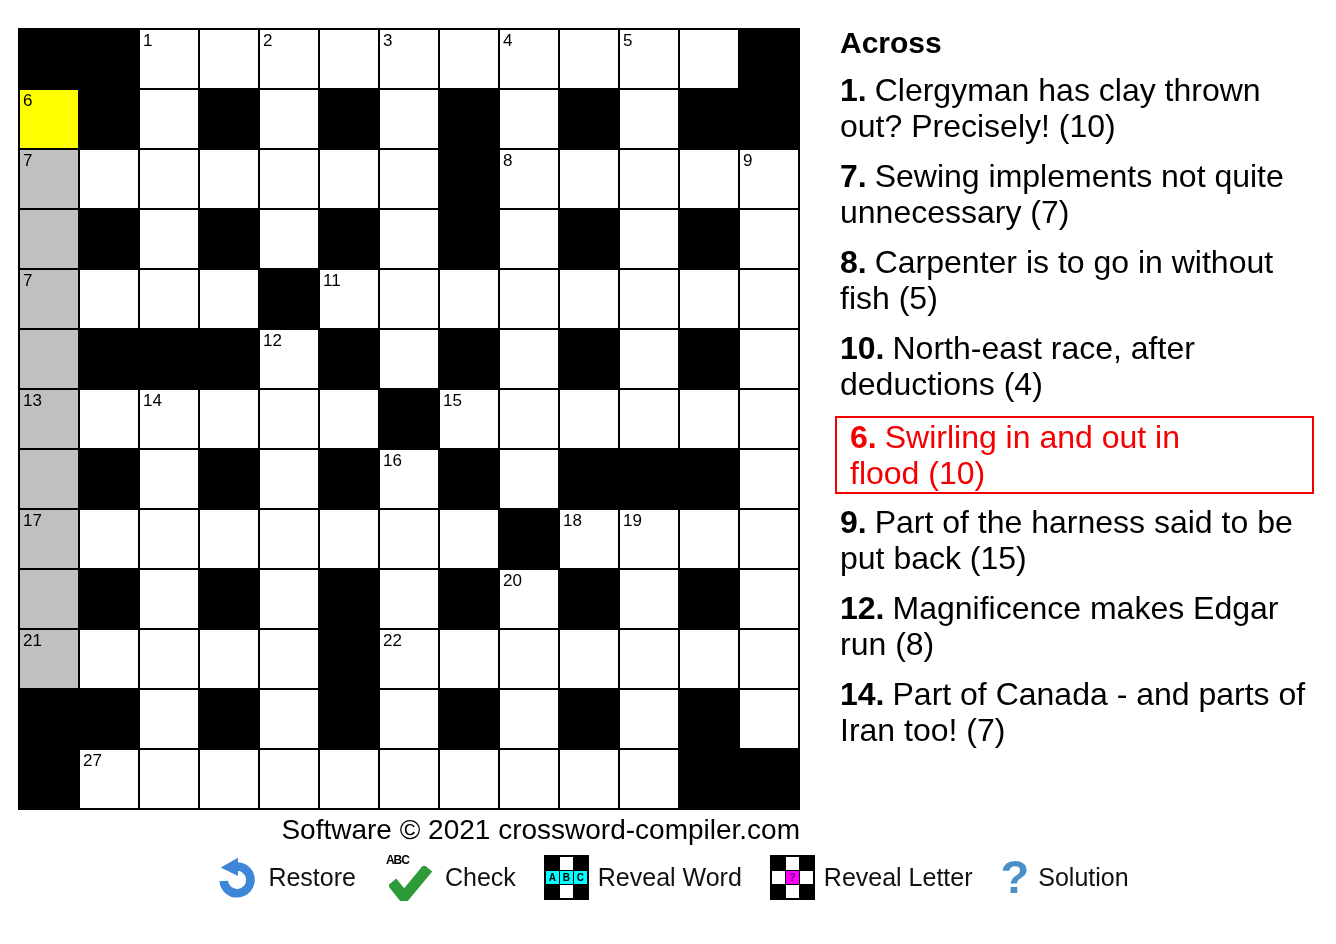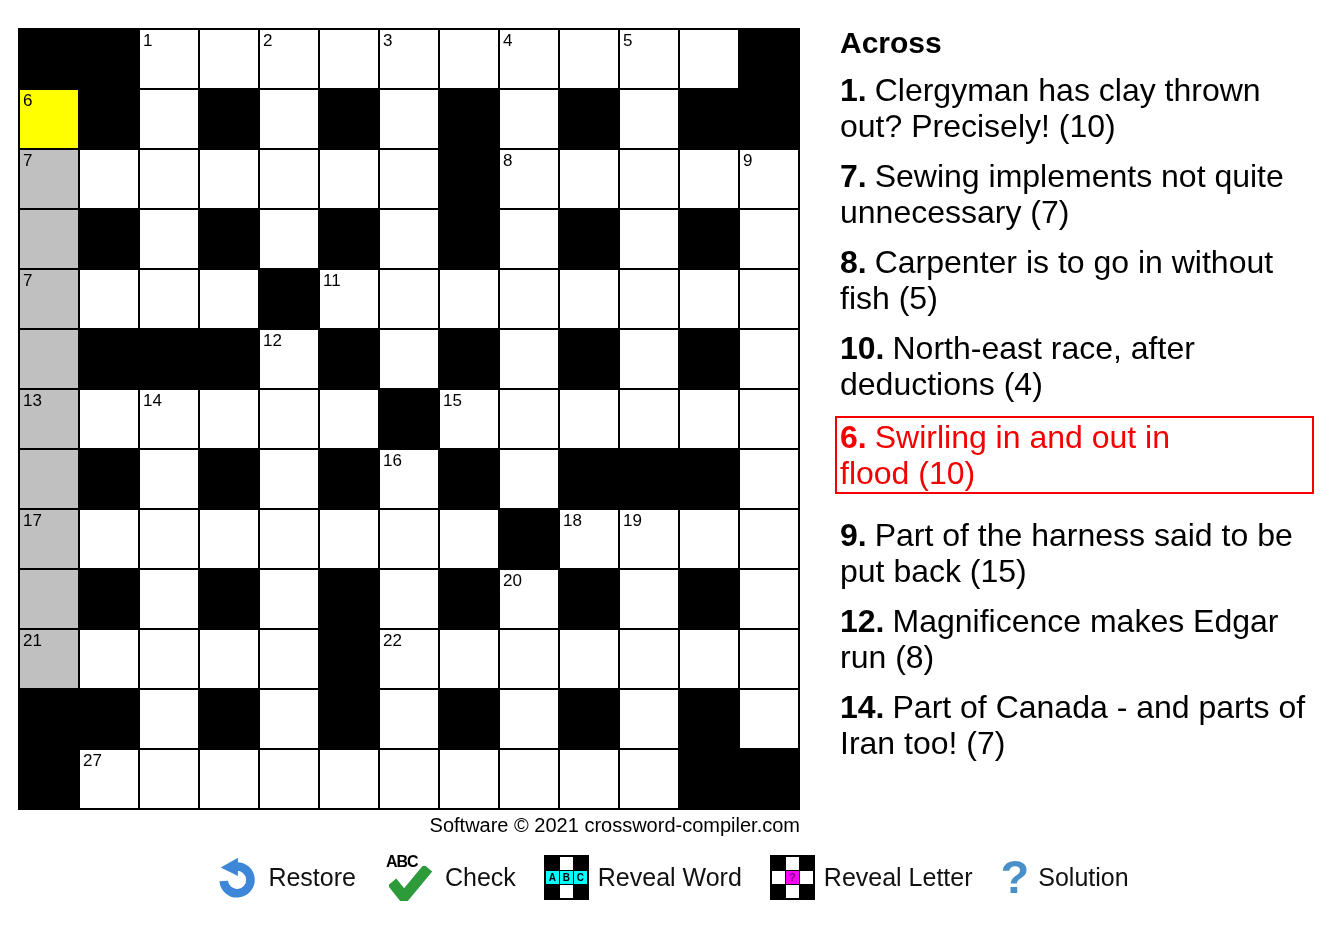--- a/index.html
+++ b/index.html
@@ -23,57 +23,57 @@
   .cell.shaded   { background: var(--cell-shaded, #c0c0c0); }
   .cell.selected { background: var(--cell-selected, #ffff00); }
   .cell .num {
     position: absolute; top: 0px; left: 3px;
     font-size: 17px; line-height: 21px; color: #000;
   }
 
   
   .copyright {
     position: absolute; left: 18px; top: 814px; width: 782px;
-    text-align: right; font-size: 20px; color: #000;
+    text-align: right; font-size: 28px; color: #000;
   }
 
   
   .clues { position: absolute; left: 840px; top: 24px; width: 474px; }
   .clue-head {
     font-size: 30px; font-weight: bold; color: #000;
     line-height: 38px; margin: 0 0 10px 0;
   }
   .clue-head.down { margin-bottom: 8px; }
   .clue { font-size: 32px; line-height: 36px; color: #000; margin-bottom: 14px; }
   .clue .clue-num { font-weight: bold; margin-right: 8px; }
   .clue .clue-text { white-space: pre-line; }
   .clue.selected-clue {
     color: var(--sel-clue, #f00000);
     border: 2px solid var(--sel-clue, #f00000);
-    padding: 1px 3px;
+    padding: 1px 13px;
     margin-left: -5px;
-    margin-bottom: 23px;
+    margin-bottom: 10px;
   }
 
   
   .toolbar {
     position: absolute; left: 0; top: 850px; width: 1332px; height: 54px;
     display: flex; justify-content: center; align-items: center; gap: 28px; margin-left: 6px;
   }
   .tb-btn { display: flex; align-items: center; gap: 9px; cursor: pointer; }
   .tb-label { font-size: 25px; color: #111; }
 
   
   .restore-svg { display: block; }
 
   
   .check-icon { position: relative; display: block; width: 52px; height: 48px; }
   .check-icon .abc {
     position: absolute; top: 0; left: 2px;
-    font-size: 16px; font-weight: bold; color: #000; letter-spacing: -1px;
+    font-size: 12px; font-weight: bold; color: #000; letter-spacing: -1px;
   }
   .check-icon svg { position: absolute; left: 5px; top: 13px; }
 
   
   .mini-grid {
     display: grid; grid-template-columns: repeat(3, 13px); grid-auto-rows: 13px;
     gap: 1px; background: #000; border: 2px solid #000; width: 45px; height: 45px;
   }
   .mg { display: flex; align-items: center; justify-content: center; }
   .mg.b { background: #000; }

